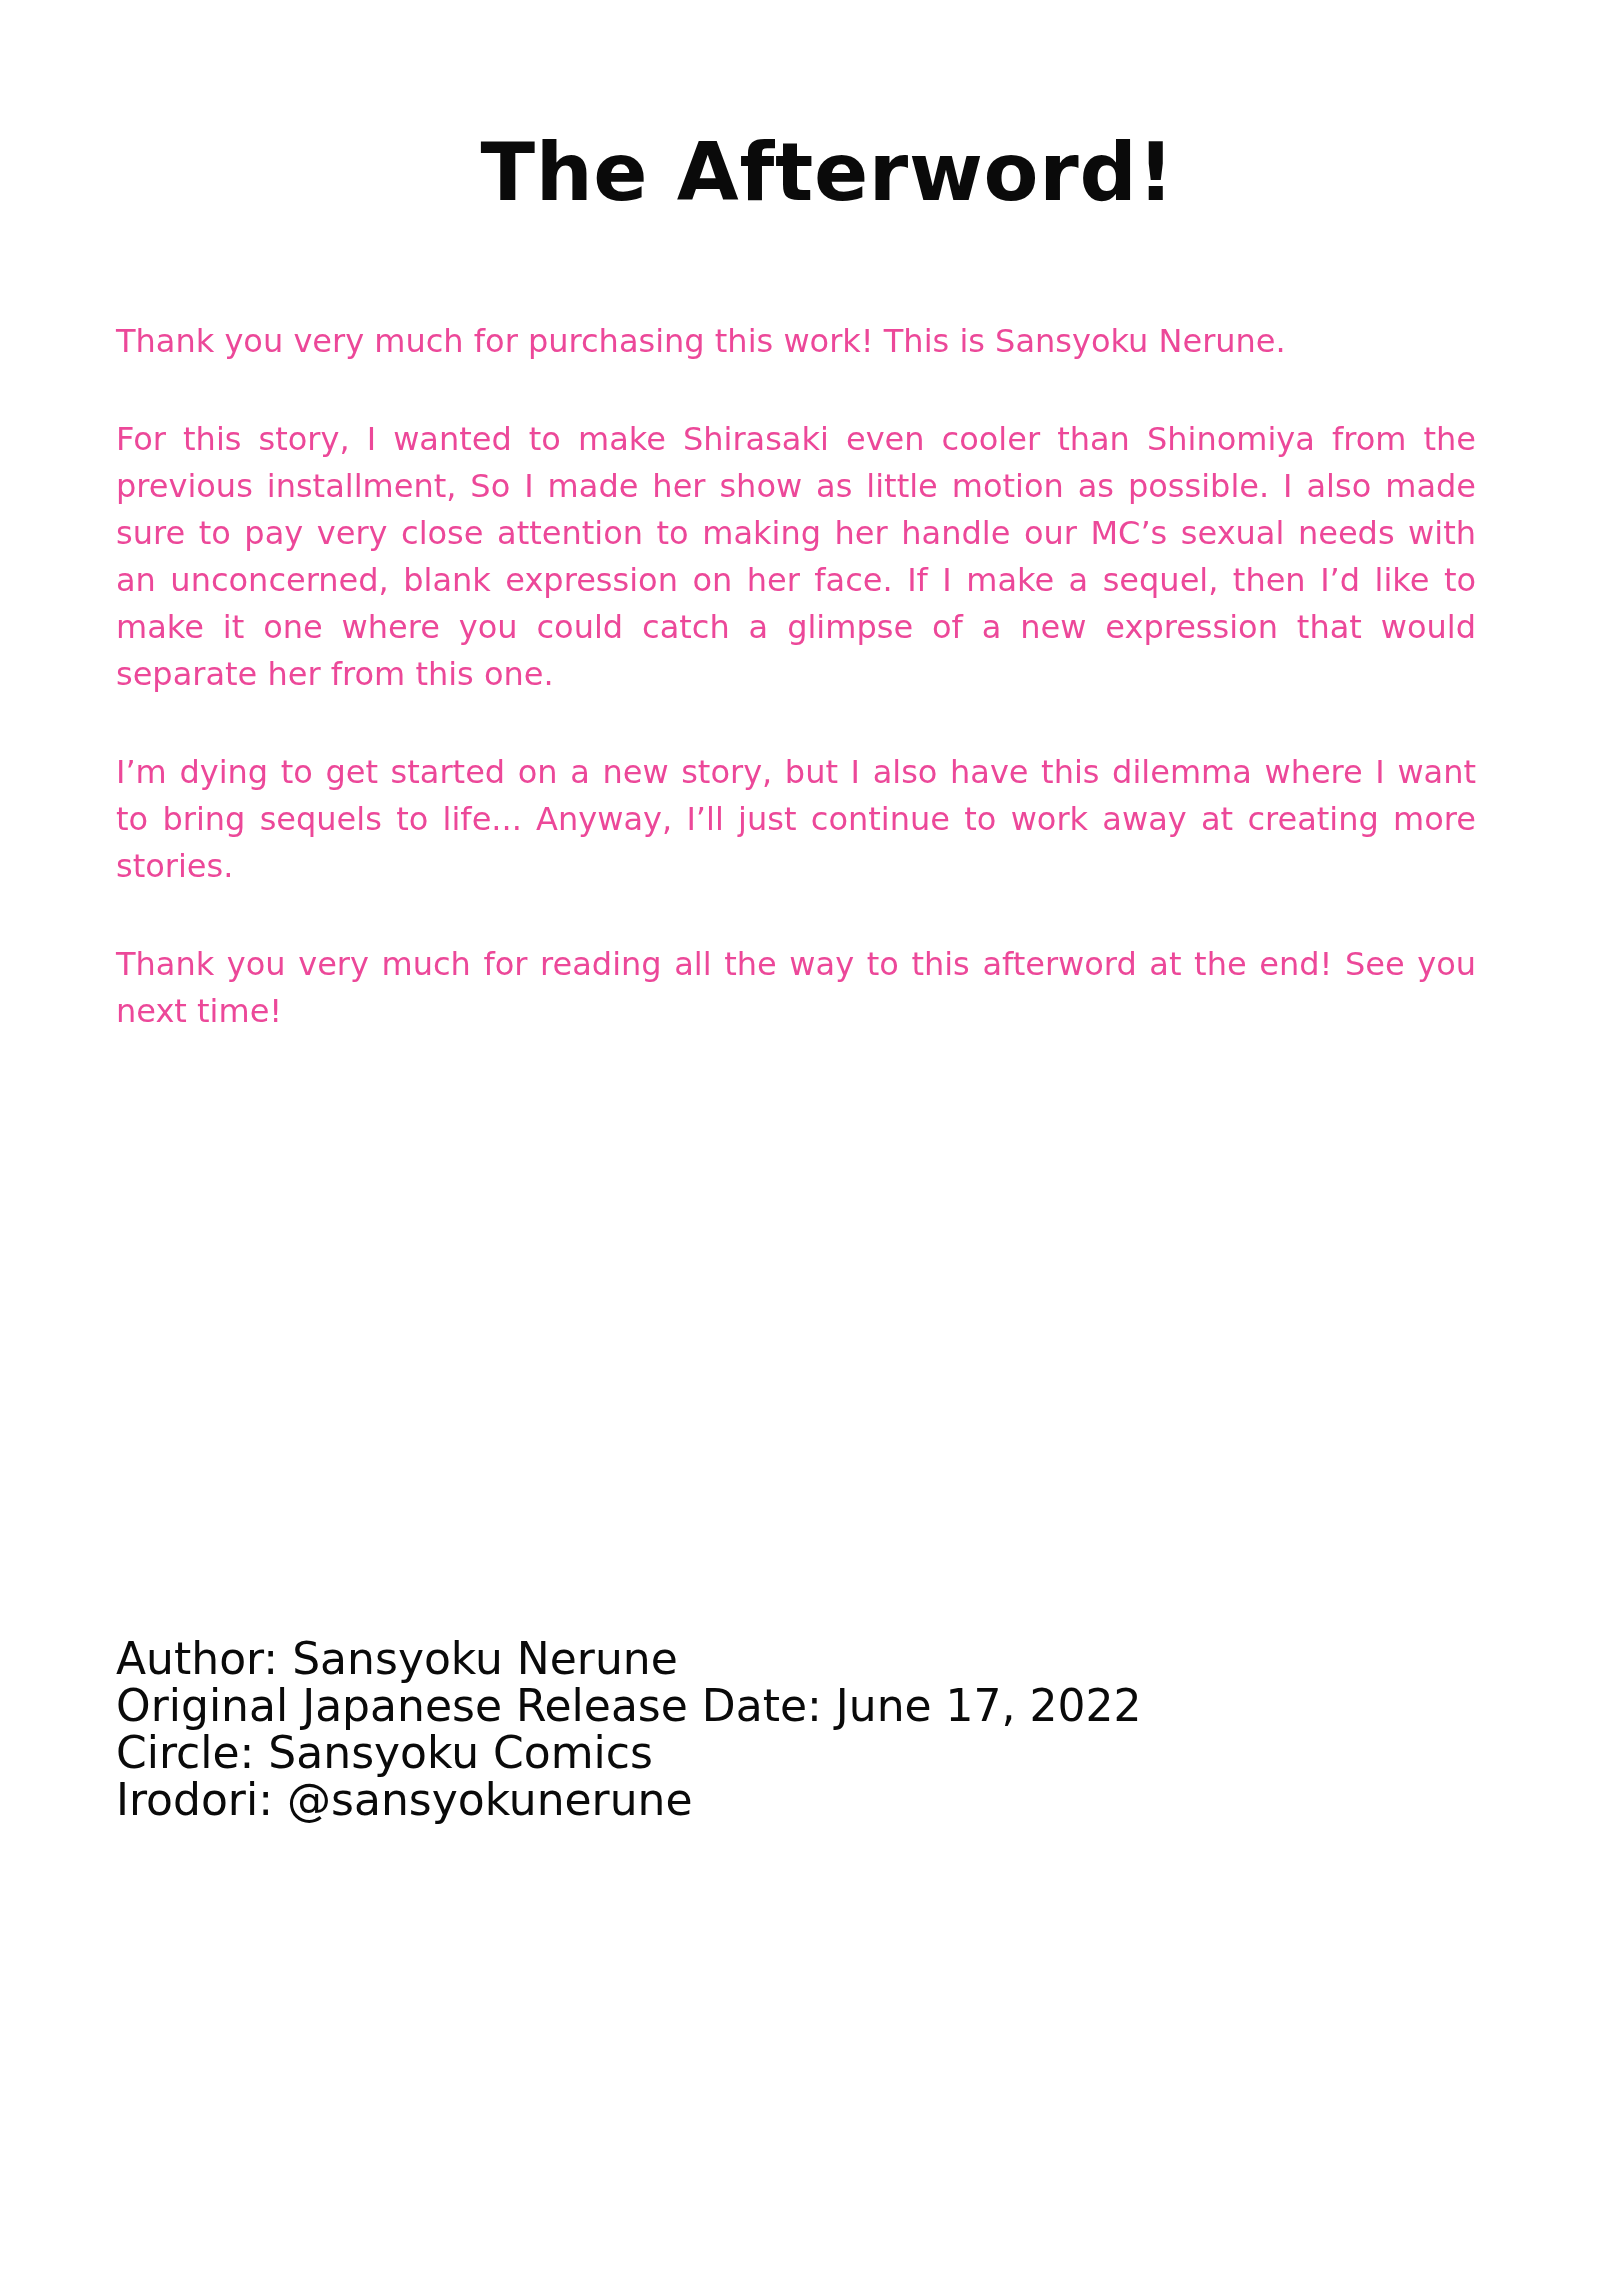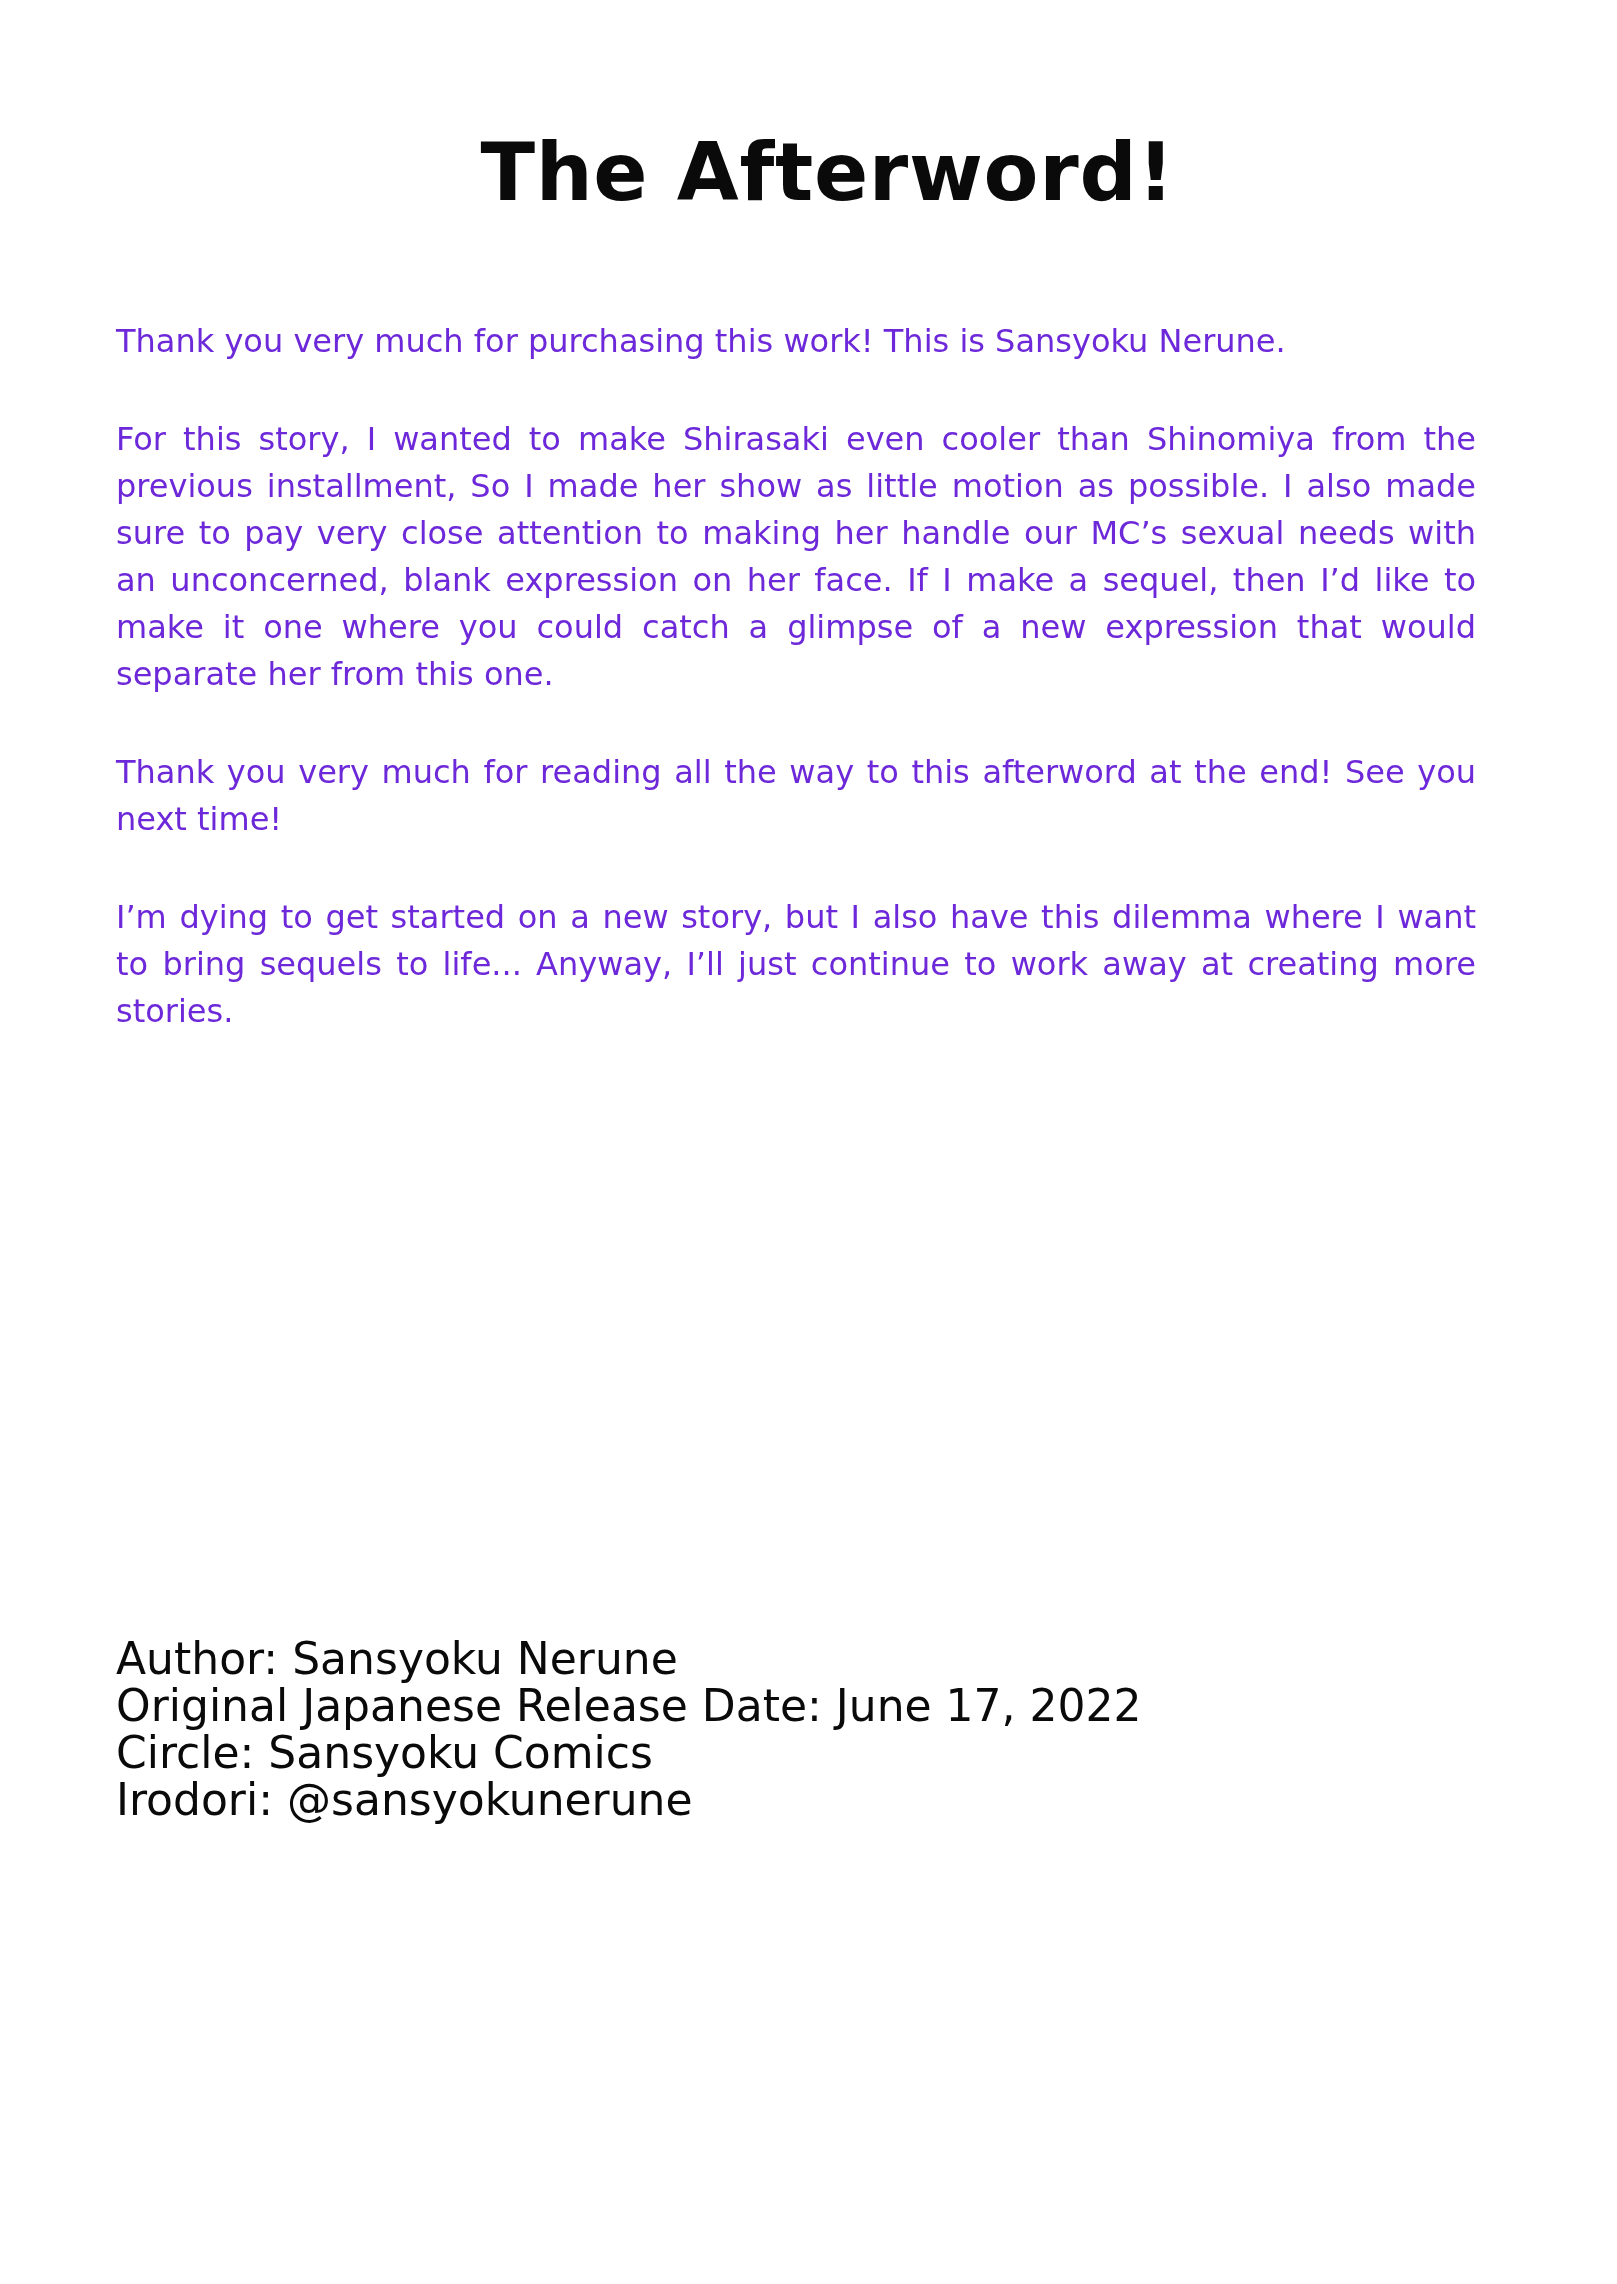--- a/index.html
+++ b/index.html
@@ -33,21 +33,21 @@
     position: absolute;
     top: 318px;
     left: 116px;
     width: 1360px;
   }
   .body-text p {
     margin: 0 0 51px 0;
     font-size: 32px;
     line-height: 47px;
     text-align: justify;
-    color: #6d28d9;
+    color: #ec4899;
   }
   .credits {
     position: absolute;
     top: 1635px;
     left: 116px;
     width: 1360px;
     font-size: 44px;
     line-height: 47px;
     color: #0a0a0a;
   }
@@ -70,22 +70,22 @@
 </head>
 <body>
 
 <div class="page">
 
   <h1 class="title">The Afterword!</h1>
 
   <div class="body-text">
     <p>Thank you very much for purchasing this work! This is Sansyoku Nerune.</p>
     <p>For this story, I wanted to make Shirasaki even cooler than Shinomiya from the previous installment, So I made her show as little motion as possible. I also made sure to pay very close attention to making her handle our MC’s sexual needs with an unconcerned, blank expression on her face. If I make a sequel, then I’d like to make it one where you could catch a glimpse of a new expression that would separate her from this one.</p>
+    <p>I’m dying to get started on a new story, but I also have this dilemma where I want to bring sequels to life... Anyway, I’ll just continue to work away at creating more stories.</p>
     <p>Thank you very much for reading all the way to this afterword at the end! See you next time!</p>
-    <p>I’m dying to get started on a new story, but I also have this dilemma where I want to bring sequels to life... Anyway, I’ll just continue to work away at creating more stories.</p>
   </div>
 
   <div class="credits">
     <div>Author: Sansyoku Nerune</div>
     <div>Original Japanese Release Date: June 17, 2022</div>
     <div>Circle: Sansyoku Comics</div>
     <div>Irodori: @sansyokunerune</div>
   </div>
 
 

